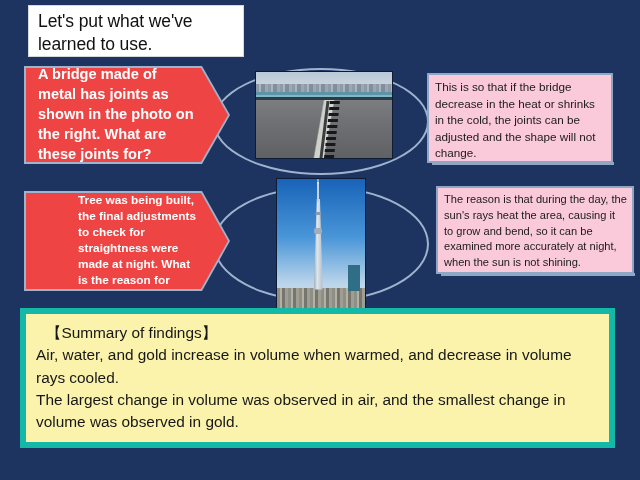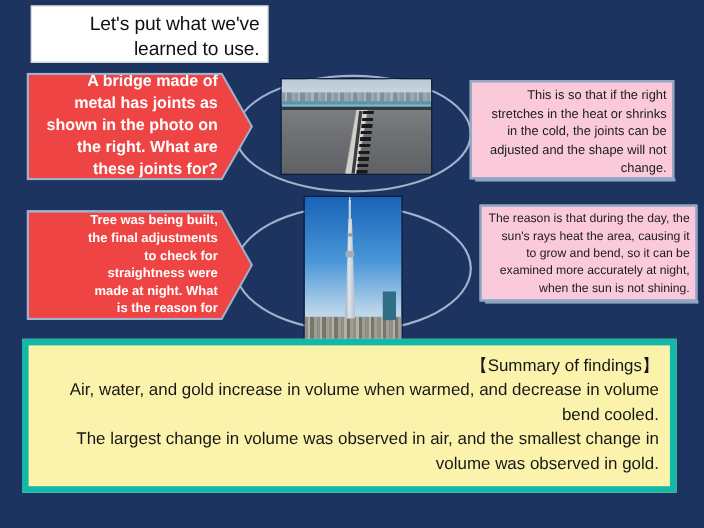--- a/index.html
+++ b/index.html
@@ -2,21 +2,21 @@
 <html><head>
 <meta charset="utf-8">
 <style>
   html,body{margin:0;padding:0;}
   body{
     width:640px;height:480px;overflow:hidden;
     background:#1d3461;
     font-family:"Liberation Sans", sans-serif;
     position:relative;
   }
-  .slide{position:absolute;inset:0;width:640px;height:480px;text-align:right;}
+  .slide{position:absolute;inset:0;width:640px;height:480px;}
 
   
   .title-box{
     position:absolute;left:28px;top:5px;width:216px;height:52px;
     background:#ffffff;
     border:1px solid #d8d8d8;
     box-sizing:border-box;
     padding:4px 7px 0 9px;
     color:#111111;
     font-size:17.5px;
@@ -147,21 +147,21 @@
     <div class="ph-sky"></div>
     <div class="ph-skyline"></div>
     <div class="ph-rail"></div>
     <div class="ph-rail2"></div>
     <div class="ph-road"></div>
     <div class="ph-stripe"></div>
     <div class="ph-joint2"></div>
     <div class="ph-joint"></div>
   </div>
 
-  <div class="abox" id="ab1">This is so that if the right stretches in the heat or shrinks in the cold, the joints can be adjusted and the shape will not change.</div>
+  <div class="abox" id="ab1">This is so that if the bridge decrease in the heat or shrinks in the cold, the joints can be adjusted and the shape will not change.</div>
 
   <div class="qbubble-border" id="qb2">
     <div class="qbubble-inner">
       <div class="qbubble-text">When the Tokyo Sky Tree was being built, the final adjustments to check for straightness were made at night. What is the reason for this?</div>
     </div>
   </div>
 
   <div class="photo" id="photo-tree">
     <div class="tr-sky"></div>
     <div class="tr-city"></div>
@@ -170,17 +170,17 @@
     <div class="tr-deck2"></div>
     <div class="tr-deck1"></div>
     <div class="tr-mast"></div>
     <div class="tr-tip"></div>
   </div>
 
   <div class="abox" id="ab2">The reason is that during the day, the sun's rays heat the area, causing it to grow and bend, so it can be examined more accurately at night, when the sun is not shining.</div>
 
   <div class="summary">
     <p class="s-head">【Summary of findings】</p>
-    <p>Air, water, and gold increase in volume when warmed, and decrease in volume bend cooled.</p>
+    <p>Air, water, and gold increase in volume when warmed, and decrease in volume rays cooled.</p>
     <p>The largest change in volume was observed in air, and the smallest change in volume was observed in gold.</p>
   </div>
 
 </div>
 
 </body></html>

